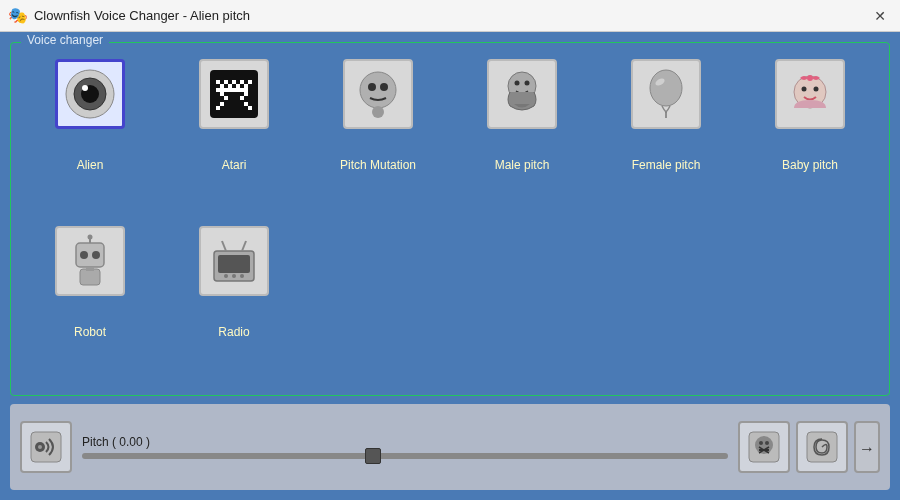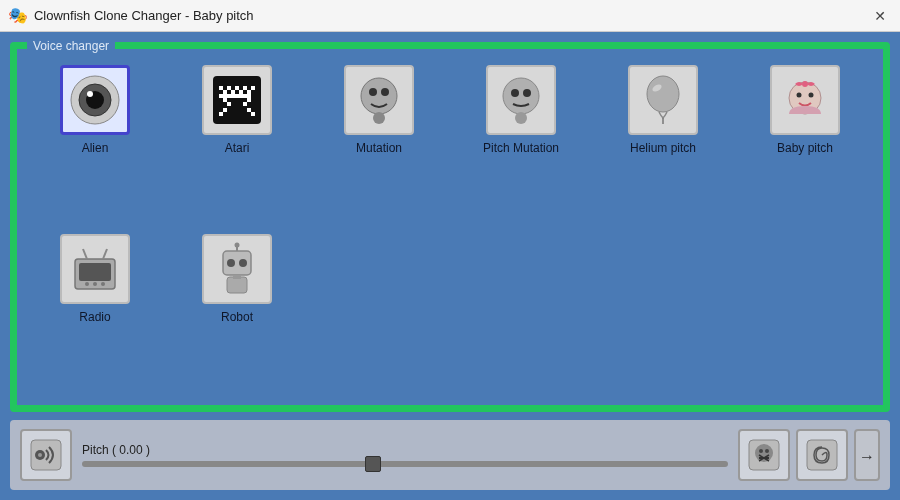--- a/index.html
+++ b/index.html
@@ -49,21 +49,21 @@
       background: #4a7ab5;
       height: calc(500px - 32px);
       padding: 10px;
       display: flex;
       flex-direction: column;
       gap: 8px;
     }
 
     
     .voice-changer-panel {
-      border: 7px solid #22c55e;
+      border: 1px solid #22c55e;
       border-radius: 4px;
       padding: 10px 12px 12px 12px;
       flex: 1;
       position: relative;
     }
     .panel-label {
       position: absolute;
       top: -10px;
       left: 10px;
       background: #4a7ab5;
@@ -104,29 +104,30 @@
       position: relative;
     }
 
     .voice-icon-box.selected {
       border: 3px solid #4444cc;
       background: #e0e8ff;
     }
 
     .voice-label {
       font-size: 12px;
-      color: #0f172a;
+      color: #fef9c3;
       text-align: center;
       line-height: 1.2;
+      margin-top: 23px;
     }
 
     
     .bottom-bar {
       background: #b0b8c8;
-      height: 70px;
+      height: 86px;
       border-radius: 4px;
       display: flex;
       align-items: center;
       padding: 0 10px;
       gap: 10px;
     }
 
     .bottom-icon-box {
       width: 52px;
       height: 52px;
@@ -196,21 +197,21 @@
       width: 56px;
       height: 56px;
     }
   </style>
 </head>
 <body>
 
 <div class="title-bar">
   <div class="title-bar-left">
     <span class="title-icon">🎭</span>
-    <span>Clownfish Clone Changer - Baby pitch</span>
+    <span>Clownfish Voice Changer - Alien pitch</span>
   </div>
   <div class="title-close">✕</div>
 </div>
 
 <div class="main-content">
 
   <div class="voice-changer-panel">
     <span class="panel-label">Voice changer</span>
 
     <div class="voice-grid">
@@ -249,60 +250,62 @@
             <rect x="14" y="36" width="4" height="4" fill="white"></rect>
             <rect x="38" y="36" width="4" height="4" fill="white"></rect>
             <rect x="10" y="40" width="4" height="4" fill="white"></rect>
             <rect x="42" y="40" width="4" height="4" fill="white"></rect>
           </svg>
         </div>
         <span class="voice-label">Atari</span>
       </div>
 
 
-      <div class="voice-item">
-        <div class="voice-icon-box">
-          <svg class="voice-svg" viewBox="0 0 56 56">
-            <circle cx="28" cy="24" r="18" fill="#aaa" stroke="#777" stroke-width="1"></circle>
-            <circle cx="22" cy="20" r="4" fill="#333"></circle>
-            <circle cx="34" cy="20" r="4" fill="#333"></circle>
-            <path d="M20 32 Q28 38 36 32" stroke="#333" stroke-width="2" fill="none"></path>
-            <circle cx="28" cy="46" r="6" fill="#888"></circle>
-          </svg>
-        </div>
-        <span class="voice-label">Mutation</span>
-      </div>
 
 
       <div class="voice-item">
         <div class="voice-icon-box">
           <svg class="voice-svg" viewBox="0 0 56 56">
             <circle cx="28" cy="24" r="18" fill="#b0b0b0" stroke="#888" stroke-width="1"></circle>
             <circle cx="22" cy="21" r="4" fill="#333"></circle>
             <circle cx="34" cy="21" r="4" fill="#333"></circle>
             <path d="M20 32 Q28 36 36 32" stroke="#333" stroke-width="2" fill="none"></path>
             <circle cx="28" cy="46" r="6" fill="#999"></circle>
           </svg>
         </div>
         <span class="voice-label">Pitch Mutation</span>
       </div>
 
+      <div class="voice-item">
+        <div class="voice-icon-box">
+          <svg class="voice-svg" viewBox="0 0 56 56">
+            <circle cx="28" cy="20" r="14" fill="#aaa" stroke="#777" stroke-width="1"></circle>
+            <circle cx="23" cy="17" r="2.5" fill="#333"></circle>
+            <circle cx="33" cy="17" r="2.5" fill="#333"></circle>
+            <path d="M22 25 Q28 29 34 25" stroke="#333" stroke-width="1.5" fill="none"></path>
+
+            <path d="M16 26 Q12 34 16 40 Q28 48 40 40 Q44 34 40 26" fill="#888" stroke="#666" stroke-width="1"></path>
+            <path d="M20 38 Q28 45 36 38" fill="#777"></path>
+          </svg>
+        </div>
+        <span class="voice-label">Male pitch</span>
+      </div>
 
 
       <div class="voice-item">
         <div class="voice-icon-box">
           <svg class="voice-svg" viewBox="0 0 56 56">
 
             <ellipse cx="28" cy="22" rx="16" ry="18" fill="#b0b0b0" stroke="#888" stroke-width="1"></ellipse>
             <path d="M24 40 Q26 44 28 46 Q30 44 32 40" fill="none" stroke="#888" stroke-width="1.5"></path>
             <line x1="28" y1="46" x2="28" y2="52" stroke="#777" stroke-width="1.5"></line>
             <ellipse cx="22" cy="16" rx="5" ry="3" fill="rgba(255,255,255,0.4)" transform="rotate(-30 22 16)"></ellipse>
           </svg>
         </div>
-        <span class="voice-label">Helium pitch</span>
+        <span class="voice-label">Female pitch</span>
       </div>
 
       <div class="voice-item">
         <div class="voice-icon-box">
           <svg class="voice-svg" viewBox="0 0 56 56">
 
             <circle cx="28" cy="26" r="16" fill="#e0c8c0" stroke="#b09090" stroke-width="1"></circle>
             <circle cx="22" cy="23" r="2.5" fill="#333"></circle>
             <circle cx="34" cy="23" r="2.5" fill="#333"></circle>
             <path d="M22 31 Q28 36 34 31" stroke="#cc5566" stroke-width="2" fill="none"></path>
@@ -314,51 +317,51 @@
             <path d="M12 42 Q12 34 28 34 Q44 34 44 42" fill="#d4a0b0"></path>
           </svg>
         </div>
         <span class="voice-label">Baby pitch</span>
       </div>
 
       <div class="voice-item">
         <div class="voice-icon-box">
           <svg class="voice-svg" viewBox="0 0 56 56">
 
+            <rect x="14" y="10" width="28" height="24" rx="4" fill="#bbb" stroke="#888" stroke-width="1.5"></rect>
+            <circle cx="22" cy="22" r="4" fill="#555"></circle>
+            <circle cx="34" cy="22" r="4" fill="#555"></circle>
+
+            <line x1="28" y1="10" x2="28" y2="4" stroke="#888" stroke-width="2"></line>
+            <circle cx="28" cy="4" r="2.5" fill="#888"></circle>
+
+            <rect x="18" y="36" width="20" height="16" rx="3" fill="#aaa" stroke="#888" stroke-width="1"></rect>
+
+            <rect x="24" y="34" width="8" height="4" fill="#999"></rect>
+          </svg>
+        </div>
+        <span class="voice-label">Robot</span>
+      </div>
+
+      <div class="voice-item">
+        <div class="voice-icon-box">
+          <svg class="voice-svg" viewBox="0 0 56 56">
+
             <rect x="8" y="18" width="40" height="30" rx="3" fill="#aaa" stroke="#777" stroke-width="1.5"></rect>
             <rect x="12" y="22" width="32" height="18" rx="2" fill="#555"></rect>
 
             <circle cx="20" cy="43" r="2" fill="#777"></circle>
             <circle cx="28" cy="43" r="2" fill="#777"></circle>
             <circle cx="36" cy="43" r="2" fill="#777"></circle>
 
             <line x1="20" y1="18" x2="16" y2="8" stroke="#888" stroke-width="2"></line>
             <line x1="36" y1="18" x2="40" y2="8" stroke="#888" stroke-width="2"></line>
           </svg>
         </div>
         <span class="voice-label">Radio</span>
-      </div>
-
-      <div class="voice-item">
-        <div class="voice-icon-box">
-          <svg class="voice-svg" viewBox="0 0 56 56">
-
-            <rect x="14" y="10" width="28" height="24" rx="4" fill="#bbb" stroke="#888" stroke-width="1.5"></rect>
-            <circle cx="22" cy="22" r="4" fill="#555"></circle>
-            <circle cx="34" cy="22" r="4" fill="#555"></circle>
-
-            <line x1="28" y1="10" x2="28" y2="4" stroke="#888" stroke-width="2"></line>
-            <circle cx="28" cy="4" r="2.5" fill="#888"></circle>
-
-            <rect x="18" y="36" width="20" height="16" rx="3" fill="#aaa" stroke="#888" stroke-width="1"></rect>
-
-            <rect x="24" y="34" width="8" height="4" fill="#999"></rect>
-          </svg>
-        </div>
-        <span class="voice-label">Robot</span>
       </div>
 
     </div>
   </div>
 
   <div class="bottom-bar">
 
     <div class="bottom-icon-box">
       <svg width="34" height="34" viewBox="0 0 34 34">
         <rect x="2" y="2" width="30" height="30" rx="4" fill="#bbb" stroke="#888" stroke-width="1"></rect>

